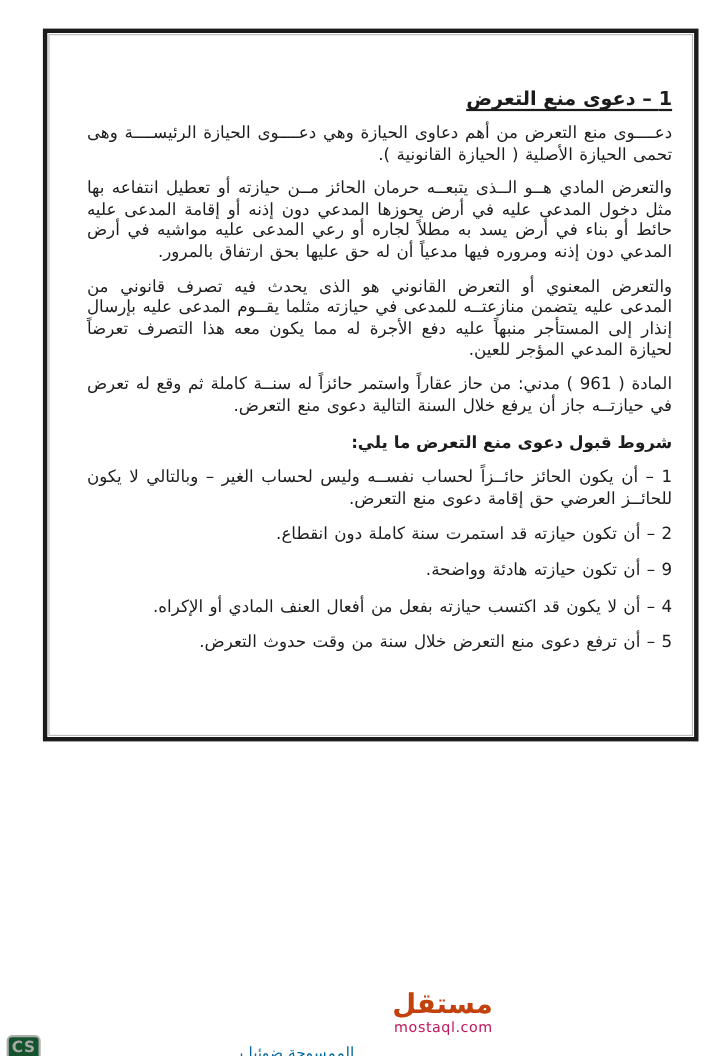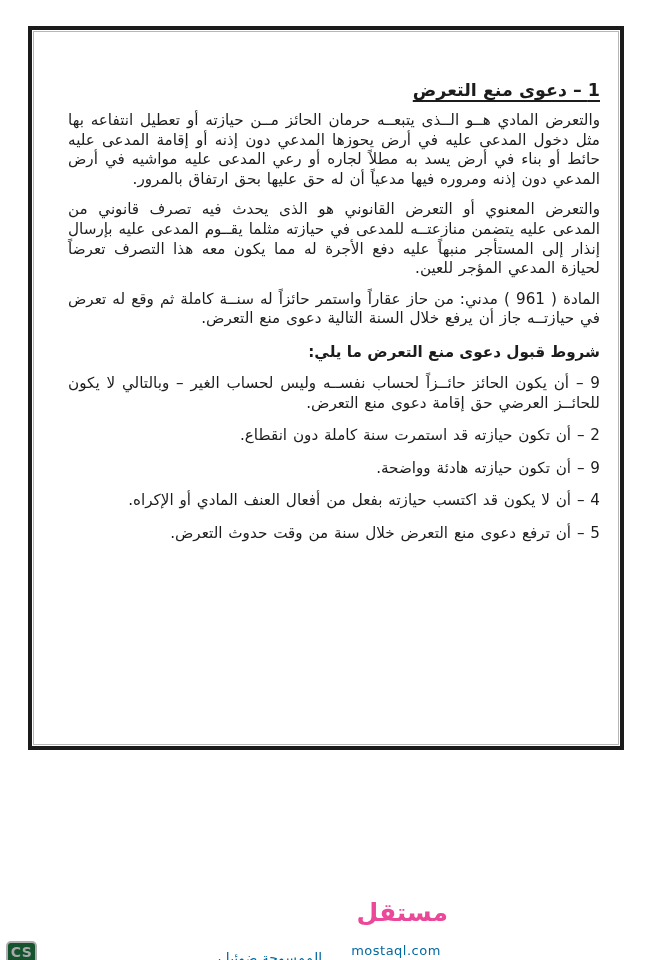--- a/index.html
+++ b/index.html
@@ -6,22 +6,22 @@
   html, body { background: #ffffff; }
   body {
     width: 651px; height: 960px;
     position: relative;
     font-family: "DejaVu Sans", sans-serif;
     overflow: hidden;
   }
   
   .scan-frame {
     position: absolute;
-    left: 28px; top: 26px;
-    width: 596px; height: 724px;
+    left: 39px; top: 26px;
+    width: 596px; height: 648px;
     border: 4px solid #1b1b1b;
     background: #ffffff;
   }
   .scan-frame-inner {
     position: absolute;
     inset: 1px;
     border: 1px solid #b7b7b7;
     width: auto; height: auto;
   }
   
@@ -117,52 +117,53 @@
   }
   .mostaql {
     position: absolute;
     left: 344px; top: 6px;
     width: 104px;
     direction: ltr;
   }
   .mostaql-logo {
     font-size: 25px;
     font-weight: bold;
-    color: #ec4899;
+    color: #c2410c;
     text-align: right;
     direction: rtl;
     line-height: 26px;
   }
   .mostaql-domain {
     font-size: 13px;
-    color: #0369a1;
-    text-align: center;
+    color: #be185d;
+    text-align: right;
     letter-spacing: 0.5px;
-    margin-top: 17px;
+    margin-top: 1px;
   }
 </style>
 </head>
 <body>
 
 <div class="scan-frame">
   <div class="scan-frame-inner"></div>
   <div class="doc-content">
 
     <div class="doc-title">1 – دعوى منع التعرض</div>
 
+    <p class="para">دعــــوى منع التعرض من أهم دعاوى الحيازة وهي دعــــوى الحيازة الرئيســــة وهى تحمى الحيازة الأصلية ( الحيازة القانونية ).</p>
 
     <p class="para">والتعرض المادي هــو الــذى يتبعــه حرمان الحائز مــن حيازته أو تعطيل انتفاعه بها مثل دخول المدعى عليه في أرض يحوزها المدعي دون إذنه أو إقامة المدعى عليه حائط أو بناء في أرض يسد به مطلاً لجاره أو رعي المدعى عليه مواشيه في أرض المدعي دون إذنه ومروره فيها مدعياً أن له حق عليها بحق ارتفاق بالمرور.</p>
 
     <p class="para">والتعرض المعنوي أو التعرض القانوني هو الذى يحدث فيه تصرف قانوني من المدعى عليه يتضمن منازعتــه للمدعى في حيازته مثلما يقــوم المدعى عليه بإرسال إنذار إلى المستأجر منبهاً عليه دفع الأجرة له مما يكون معه هذا التصرف تعرضاً لحيازة المدعي المؤجر للعين.</p>
 
     <p class="para">المادة ( 961 ) مدني: من حاز عقاراً واستمر حائزاً له سنــة كاملة ثم وقع له تعرض في حيازتــه جاز أن يرفع خلال السنة التالية دعوى منع التعرض.</p>
 
     <div class="conditions-heading">شروط قبول دعوى منع التعرض ما يلي:</div>
 
-    <div class="condition-item">9 – أن يكون الحائز حائــزاً لحساب نفســه وليس لحساب الغير – وبالتالي لا يكون للحائــز العرضي حق إقامة دعوى منع التعرض.</div>
+    <div class="condition-item">1 – أن يكون الحائز حائــزاً لحساب نفســه وليس لحساب الغير – وبالتالي لا يكون للحائــز العرضي حق إقامة دعوى منع التعرض.</div>
 
     <div class="condition-item">2 – أن تكون حيازته قد استمرت سنة كاملة دون انقطاع.</div>
 
     <div class="condition-item">9 – أن تكون حيازته هادئة وواضحة.</div>
 
     <div class="condition-item">4 – أن لا يكون قد اكتسب حيازته بفعل من أفعال العنف المادي أو الإكراه.</div>
 
     <div class="condition-item">5 – أن ترفع دعوى منع التعرض خلال سنة من وقت حدوث التعرض.</div>
 
 

